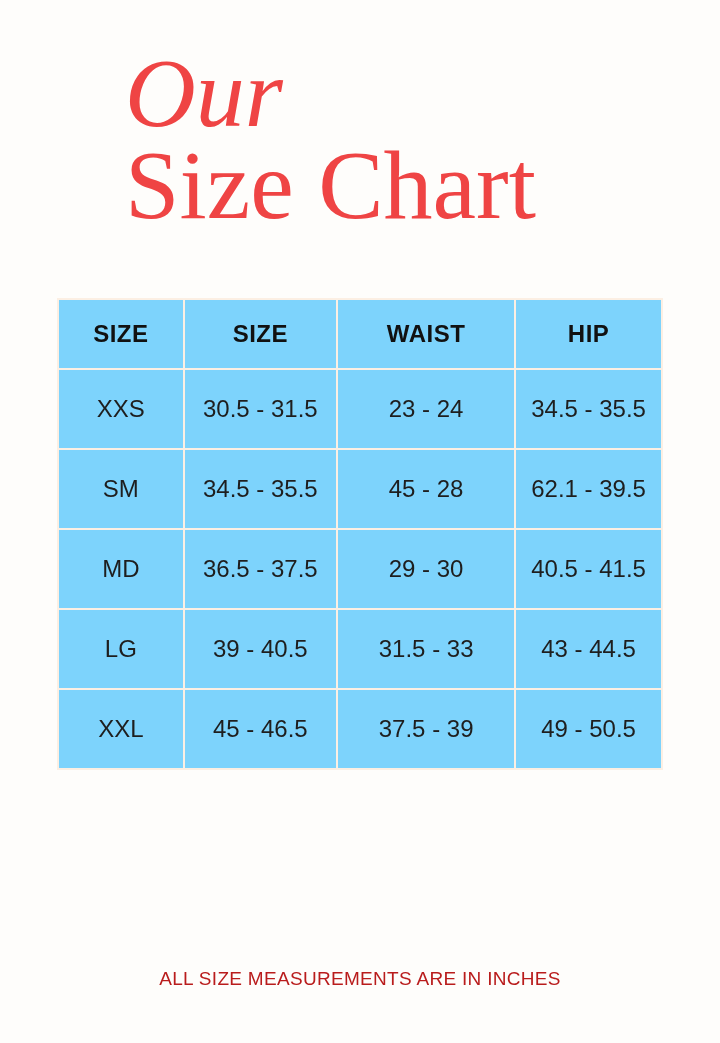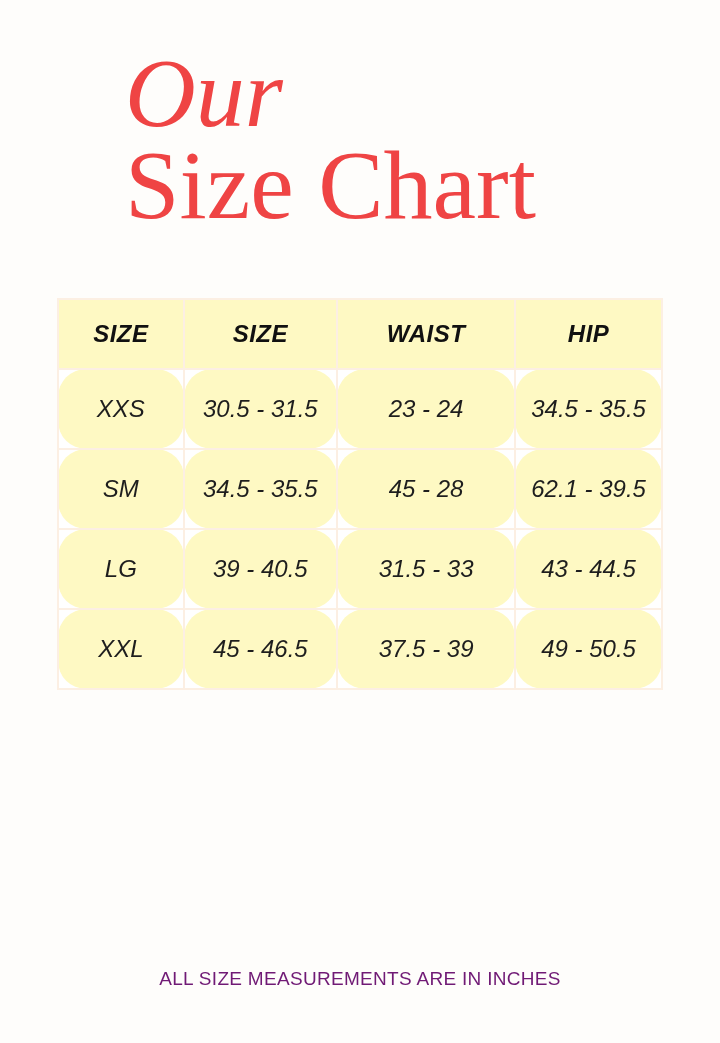--- a/index.html
+++ b/index.html
@@ -34,50 +34,48 @@
     width: 606px;
     border-collapse: collapse;
     background: #FFFFFF;
     table-layout: fixed;
   }
   table.size-table th,
   table.size-table td {
     border: 2px solid #FCEFE3;
     text-align: center;
     vertical-align: middle;
-    background: #fef9c3;
-    font-style: italic;
+    background: #7dd3fc;
   }
   table.size-table th {
     height: 70px;
     font-size: 24px;
     font-weight: 700;
     letter-spacing: 0.5px;
     color: #111111;
   }
   table.size-table td {
     height: 80px;
     font-size: 24px;
     font-weight: 400;
     color: #1E1E1E;
-    border-radius: 28px;
   }
   .col-size  { width: 20.8%; }
   .col-bust  { width: 25.4%; }
   .col-waist { width: 29.5%; }
   .col-hip   { width: 24.3%; }
   .footer-note {
     position: absolute;
     left: 0;
     top: 968px;
     width: 720px;
     text-align: center;
     font-size: 19px;
     letter-spacing: 0.3px;
-    color: #701a75;
+    color: #b91c1c;
   }
 </style>
 </head>
 <body>
 
 <h1 class="title">
   <span class="line italic">Our</span>
   <span class="line">Size Chart</span>
 </h1>
 
@@ -103,20 +101,26 @@
       <td>23 - 24</td>
       <td>34.5 - 35.5</td>
     </tr>
     <tr>
       <td>SM</td>
       <td>34.5 - 35.5</td>
       <td>45 - 28</td>
       <td>62.1 - 39.5</td>
     </tr>
     <tr>
+      <td>MD</td>
+      <td>36.5 - 37.5</td>
+      <td>29 - 30</td>
+      <td>40.5 - 41.5</td>
+    </tr>
+    <tr>
       <td>LG</td>
       <td>39 - 40.5</td>
       <td>31.5 - 33</td>
       <td>43 - 44.5</td>
     </tr>
     <tr>
       <td>XXL</td>
       <td>45 - 46.5</td>
       <td>37.5 - 39</td>
       <td>49 - 50.5</td>

